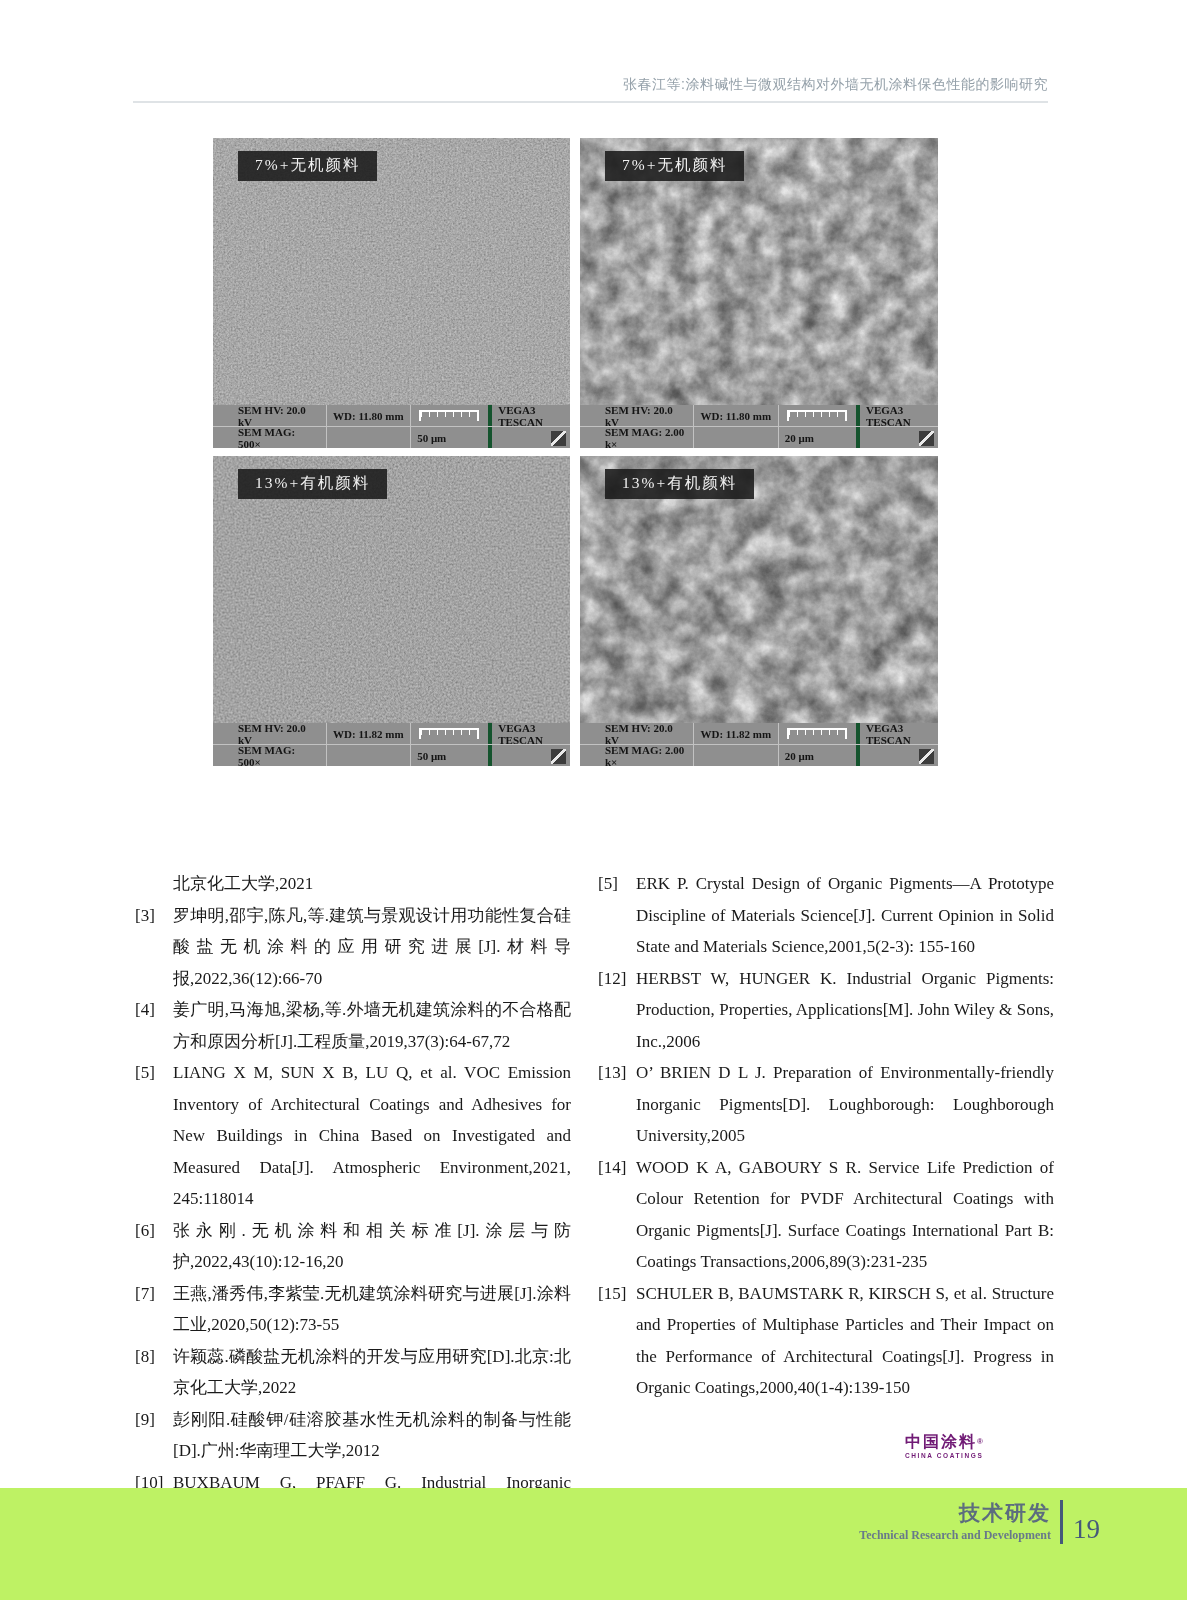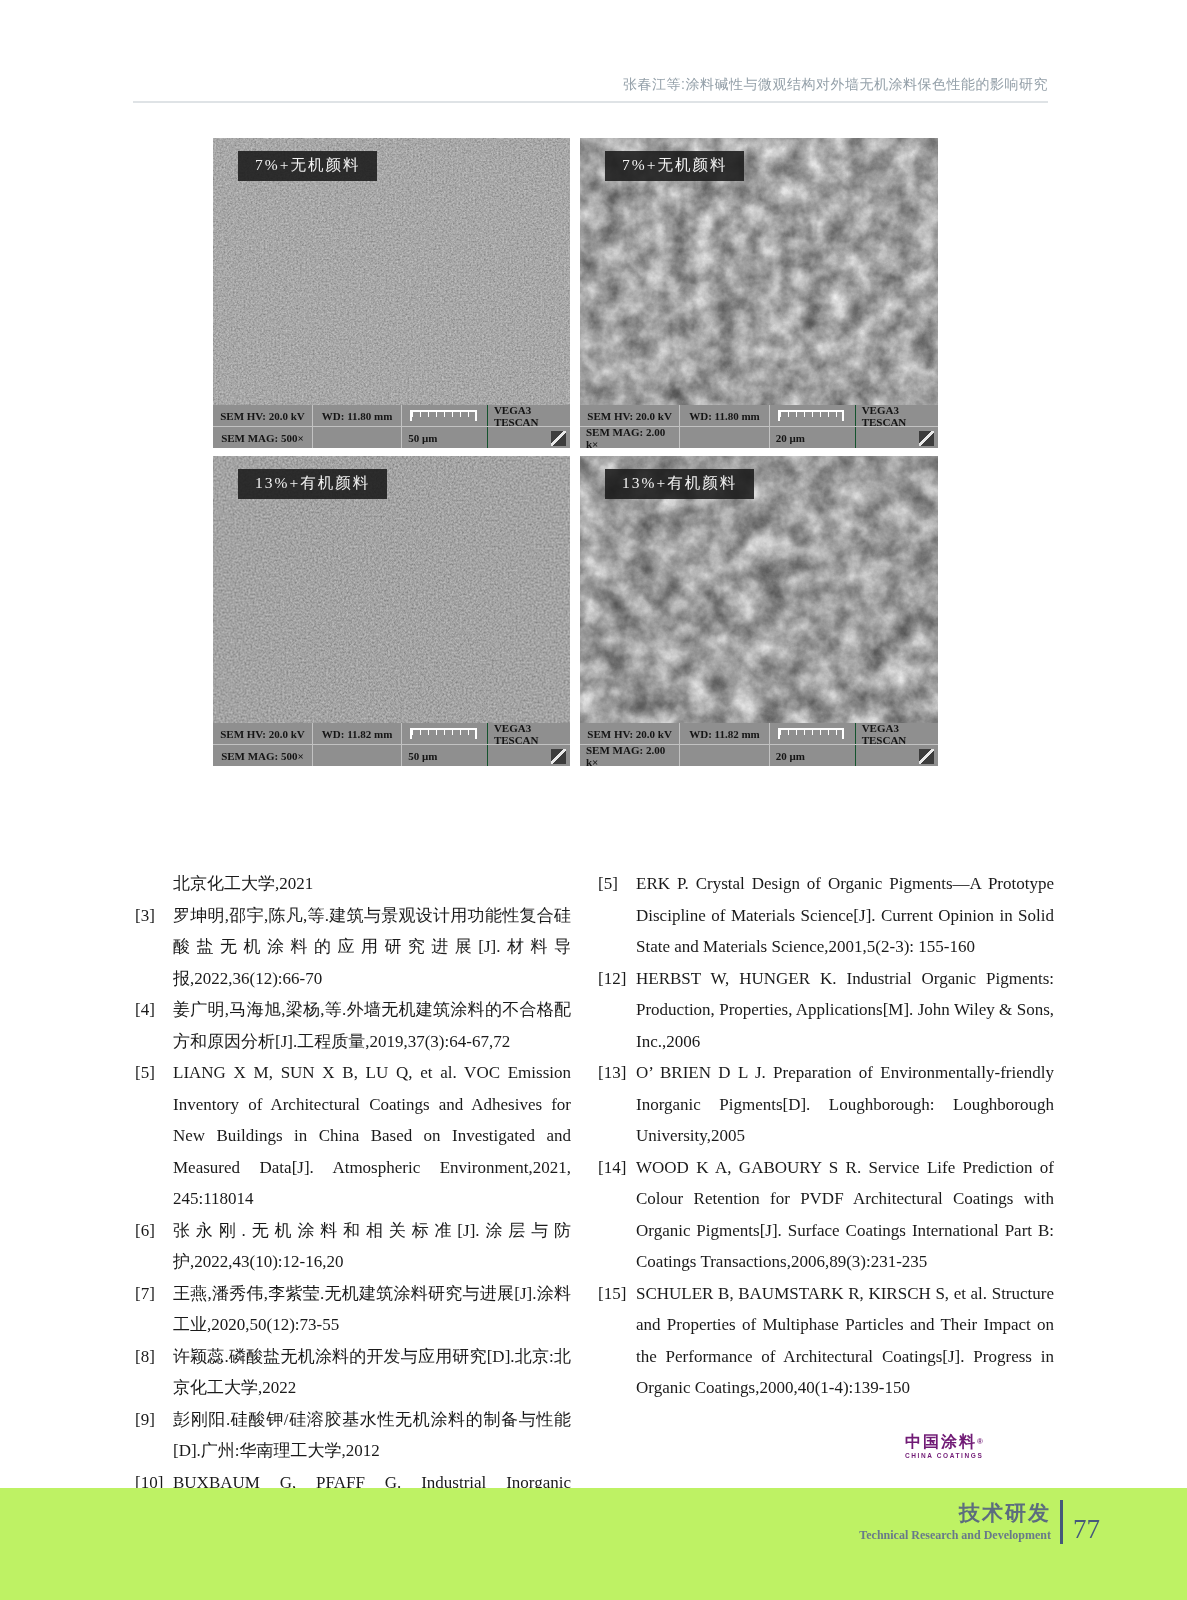--- a/index.html
+++ b/index.html
@@ -18,26 +18,26 @@
   #p1{left:213px;top:138px;width:357px;height:310px;}
   #p2{left:580px;top:138px;width:358px;height:310px;}
   #p3{left:213px;top:456px;width:357px;height:310px;}
   #p4{left:580px;top:456px;width:358px;height:310px;}
 
   .sem-label{position:absolute;top:13px;left:25px;background:rgba(26,26,26,.88);
     color:#f2f2f2;font-size:15.5px;letter-spacing:2px;padding:5px 17px 6px;line-height:1.2;}
 
   .databar{position:absolute;left:0;right:0;bottom:0;height:43px;background:#8f8f8f;
     font-size:11px;font-weight:bold;color:#141414;}
-  .db-row{display:flex;height:21px;border-bottom:1px solid #c2c2c2;align-items:center;}
+  .db-row{display:flex;height:21px;border-bottom:1px solid #c2c2c2;align-items:center;padding-left:19px;}
   .db-row:last-child{border-bottom:none;height:21px;}
   .db-cell{height:100%;display:flex;align-items:center;padding:0 6px;box-sizing:border-box;}
   .c1{width:28%;border-right:1px solid #c2c2c2;justify-content:center;}
   .c2{width:25%;border-right:1px solid #c2c2c2;justify-content:center;}
-  .c3{width:24%;border-right:1px solid #14532d;justify-content:flex-start;}
+  .c3{width:24%;border-right:4px solid #14532d;justify-content:flex-start;}
   .c4{width:23%;justify-content:flex-end;position:relative;}
   .ruler{width:86%;height:9px;margin-left:2px;border-left:2px solid #fff;border-right:2px solid #fff;
     border-top:2px solid #fff;
     background:repeating-linear-gradient(90deg,#ffffff 0 1px,rgba(0,0,0,0) 1px 8px);
     background-size:100% 5px;background-repeat:no-repeat;}
   .scale-txt{font-weight:bold;}
   .tescan-mark{position:absolute;right:4px;bottom:2px;width:15px;height:15px;
     background:linear-gradient(135deg,#3c3c3c 42%,#e9e9e9 42%,#e9e9e9 56%,#3c3c3c 56%);}
 
   
@@ -296,17 +296,17 @@
     <div class="logo-en">CHINA COATINGS</div>
   </div>
 
   <div class="footer-band">
     <div class="footer-box">
       <div class="footer-titles">
         <div class="footer-cn">技术研发</div>
         <div class="footer-en">Technical Research and Development</div>
       </div>
       <div class="footer-div"></div>
-      <div class="footer-num">77</div>
+      <div class="footer-num">19</div>
     </div>
   </div>
 
 </div>
 
 </body></html>

